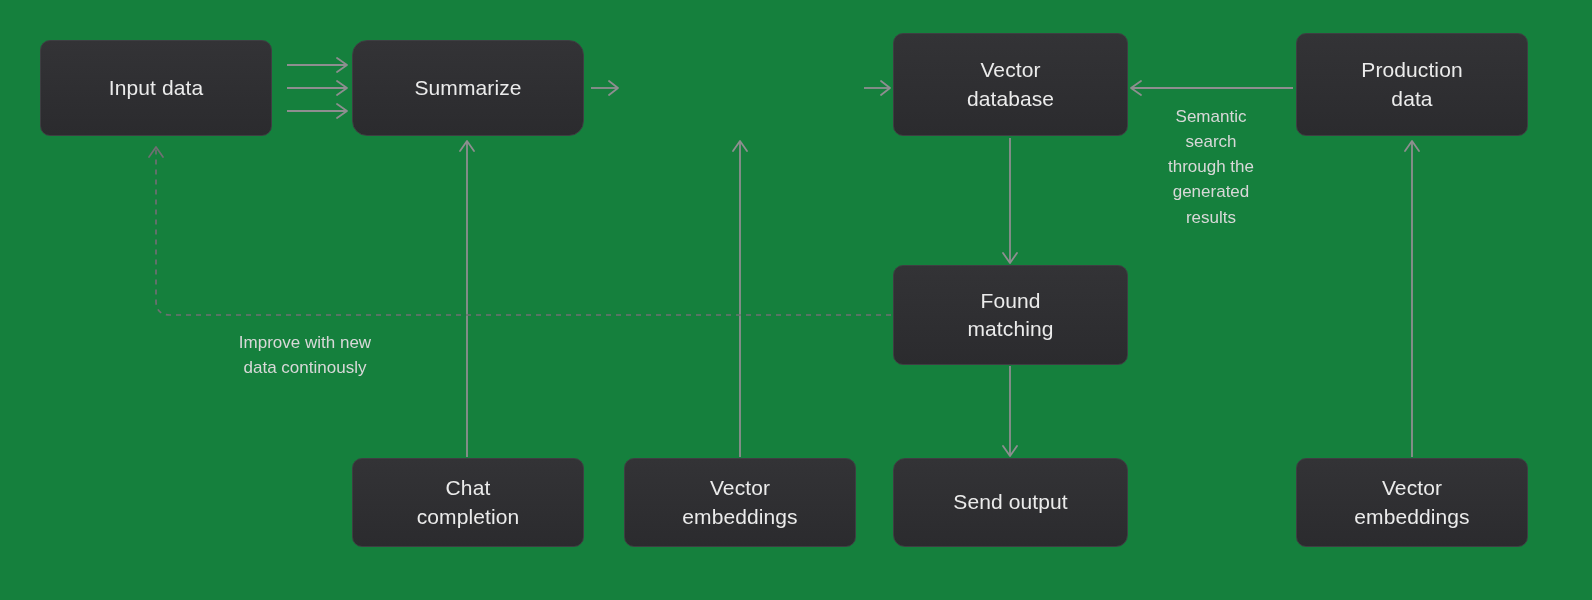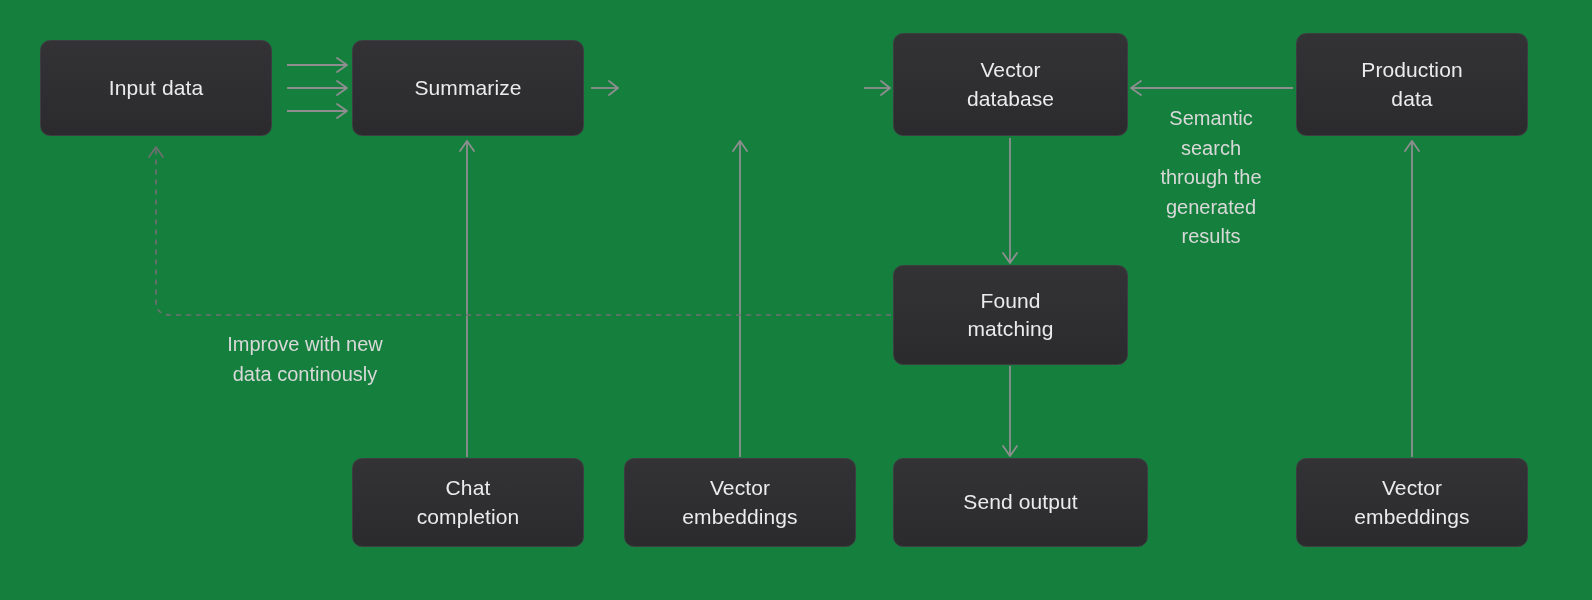--- a/index.html
+++ b/index.html
@@ -29,21 +29,21 @@
     font-size: 21px;
     line-height: 1.35;
     letter-spacing: 0.1px;
     font-weight: 400;
     white-space: pre-line;
     user-select: none;
   }
   .edge-label {
     position: absolute;
     color: #d8d8d8;
-    font-size: 20px;
+    font-size: 17px;
     line-height: 1.48;
     text-align: center;
     white-space: pre-line;
     user-select: none;
   }
   svg.wires {
     position: absolute;
     left: 0;
     top: 0;
     width: 1592px;
@@ -136,21 +136,21 @@
     <g>
       <path class="ln-dash" d="M891,315 L170,315 Q156,315 156,301 L156,148"></path>
       <path class="hd-dash" d="M149,157 L156,147 L163,157"></path>
     </g>
   </svg>
 
   <div class="node" style="left:40px; top:40px; width:232px; height:96px;">
     <span>Input data</span>
   </div>
 
-  <div class="node" style="left:352px; top:40px; width:232px; height:96px;">
+  <div class="node" style="left:352px; top:40px; width:232px; height:96px;border-radius:15px;">
     <span>Summarize</span>
   </div>
 
 
   <div class="node" style="left:893px; top:33px; width:235px; height:103px;">
     <span>Vector
 database</span>
   </div>
 
   <div class="node" style="left:1296px; top:33px; width:232px; height:103px;">
@@ -166,21 +166,21 @@
   <div class="node" style="left:893px; top:265px; width:235px; height:100px;">
     <span>Found
 matching</span>
   </div>
 
   <div class="node" style="left:624px; top:458px; width:232px; height:89px;">
     <span>Vector
 embeddings</span>
   </div>
 
-  <div class="node" style="left:893px; top:458px; width:255px; height:89px;">
+  <div class="node" style="left:893px; top:458px; width:235px; height:89px;border-radius:12px;">
     <span>Send output</span>
   </div>
 
   <div class="node" style="left:1296px; top:458px; width:232px; height:89px;">
     <span>Vector
 embeddings</span>
   </div>
 
   <div class="edge-label" style="left:1135px; top:104px; width:152px;">Semantic
 search

